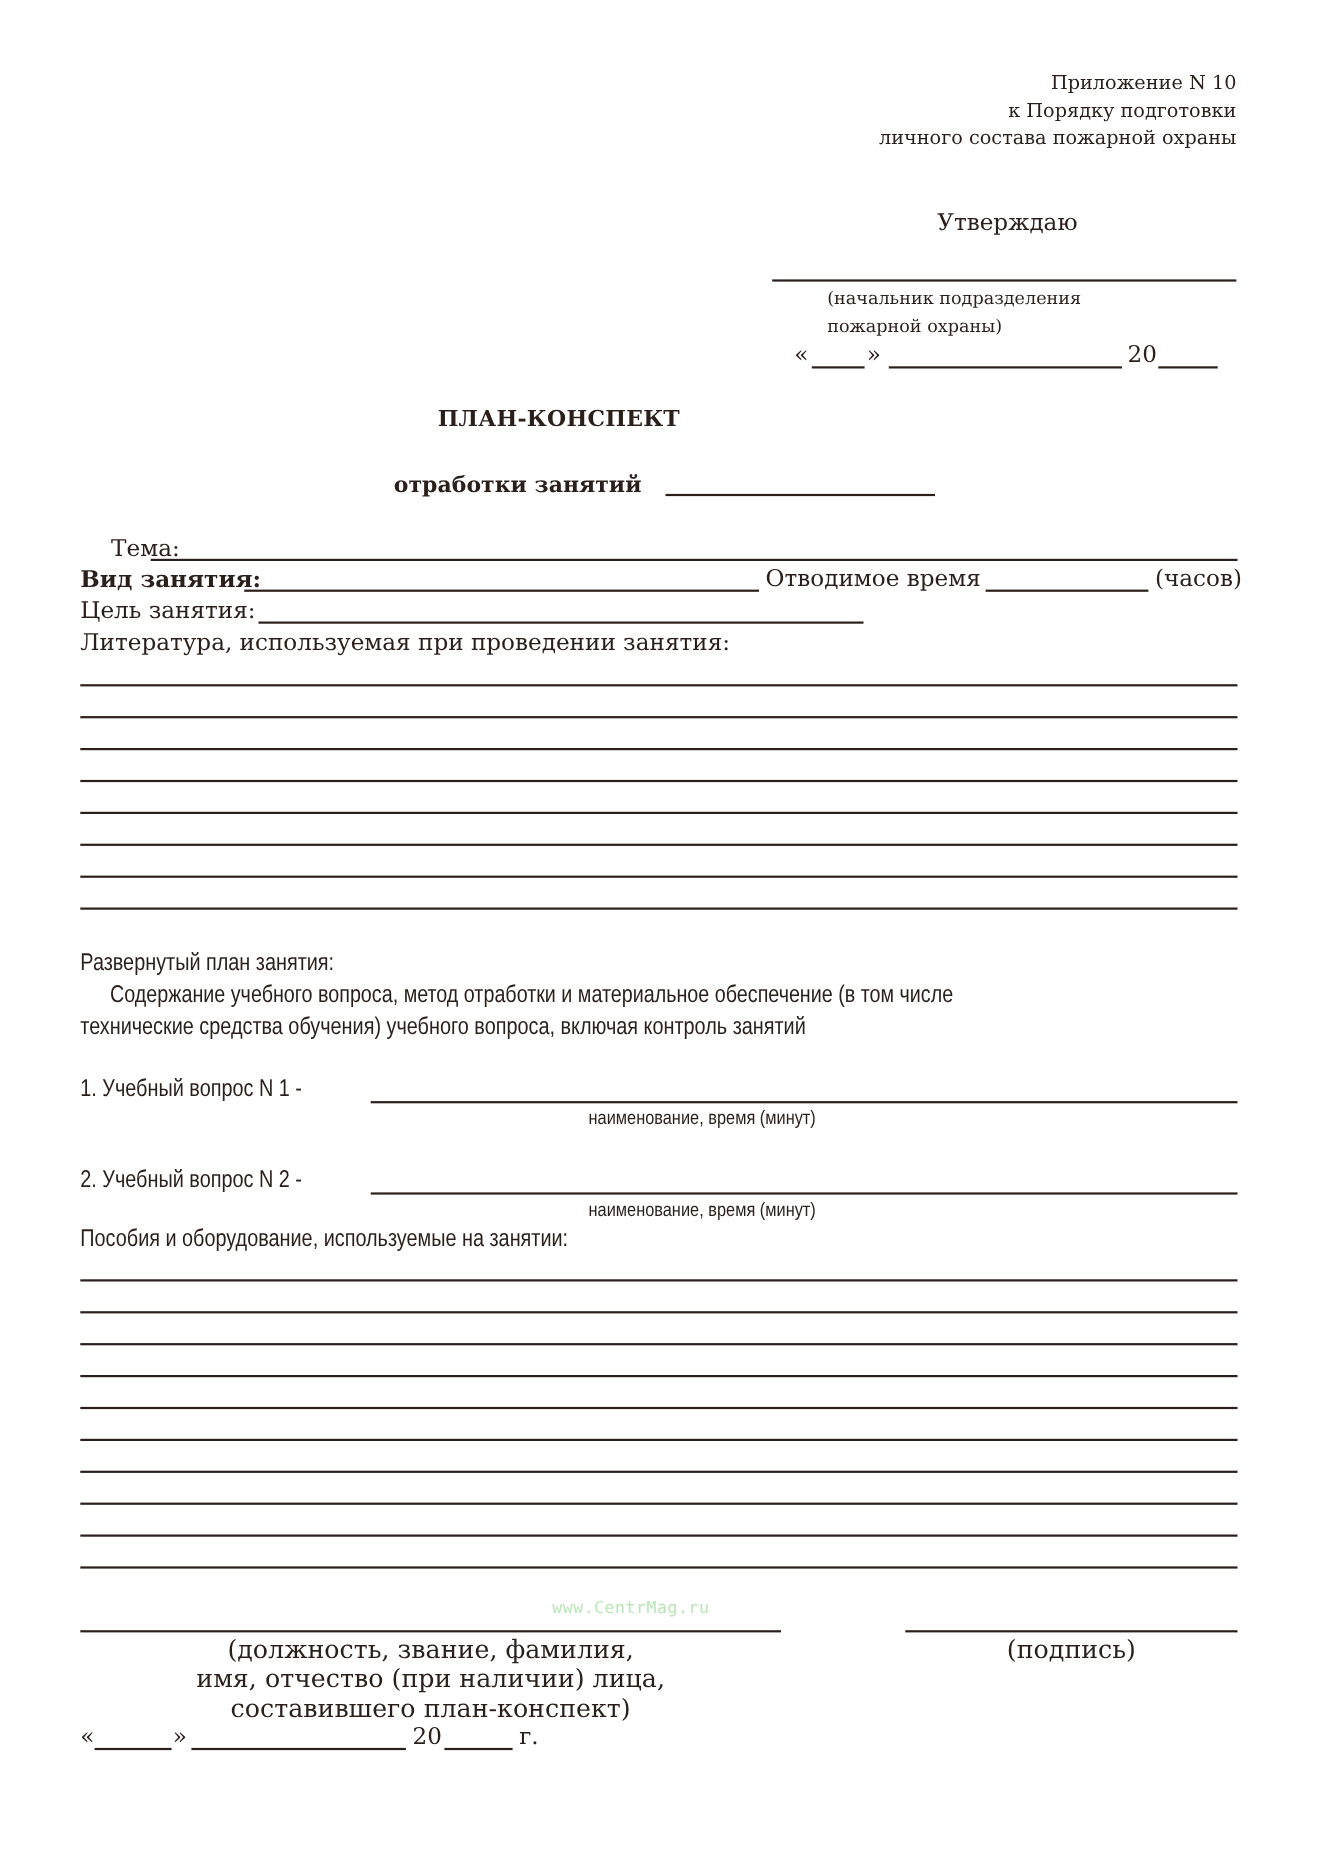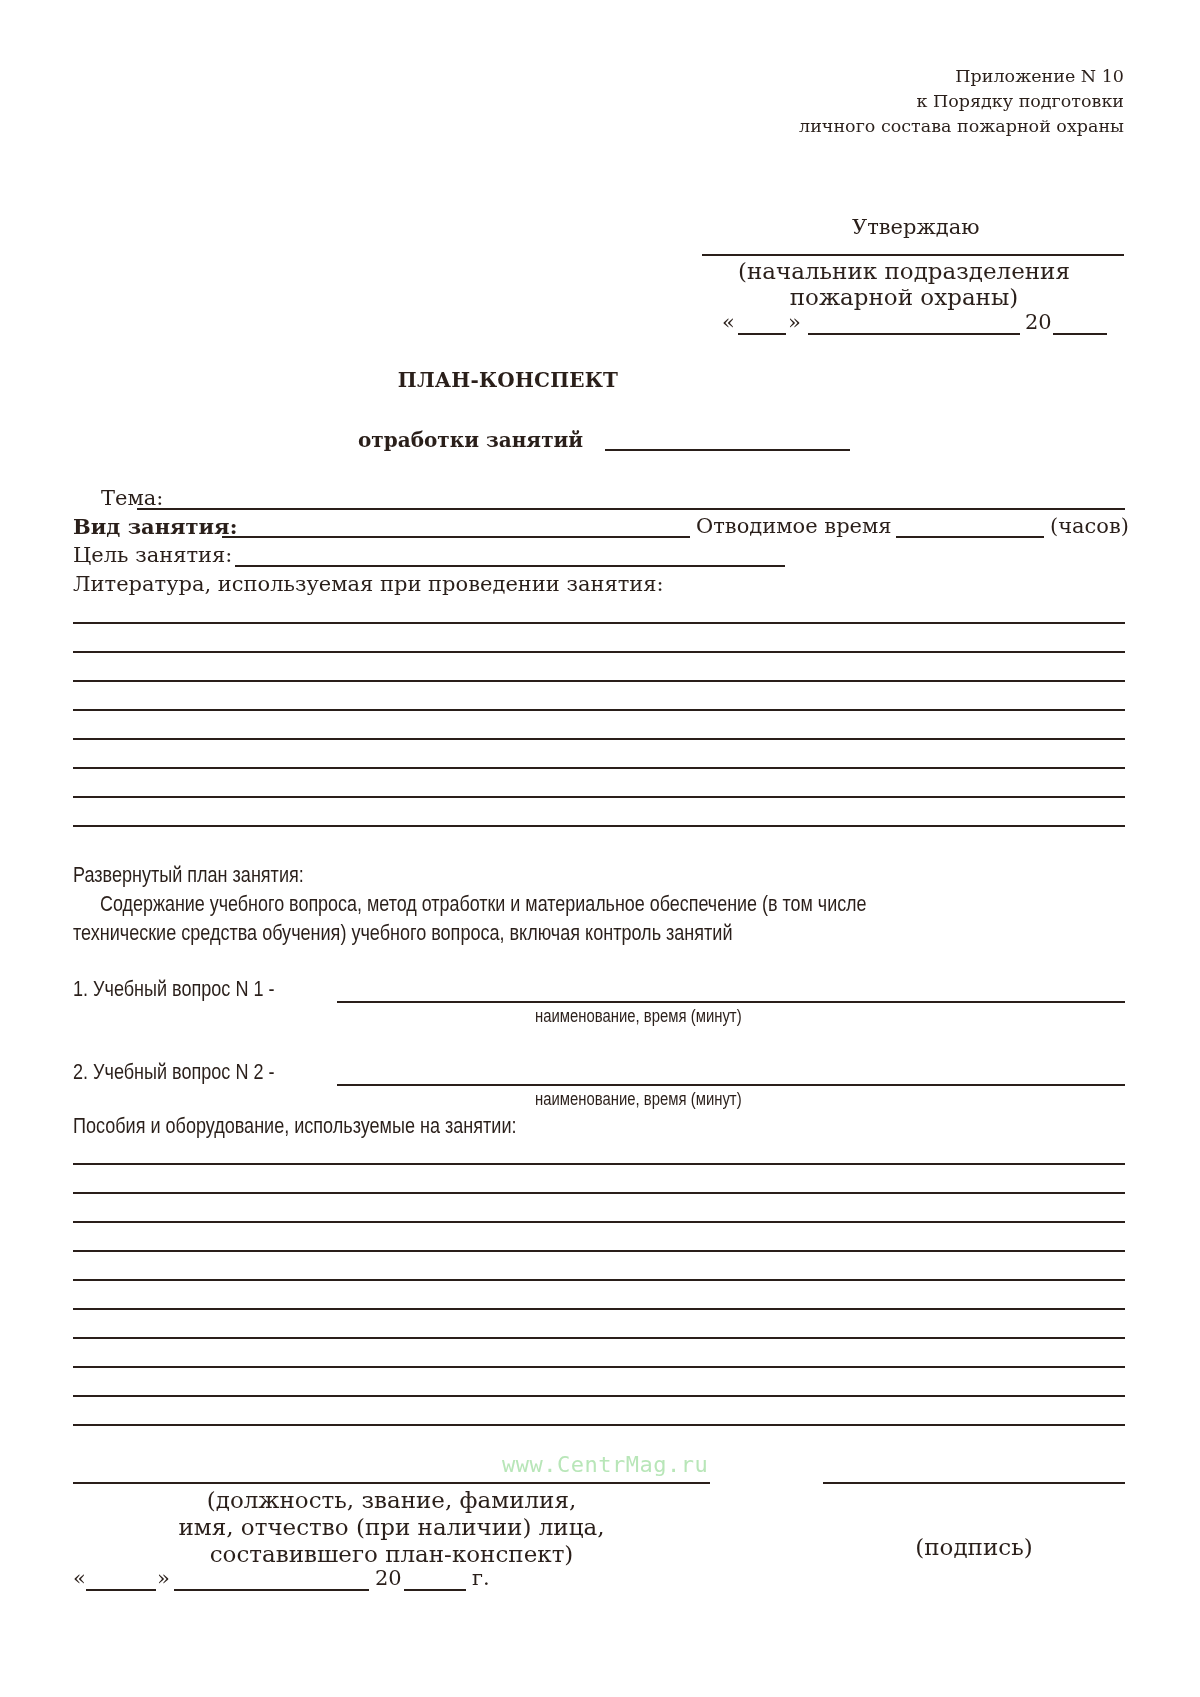--- a/index.html
+++ b/index.html
@@ -4,30 +4,30 @@
   <style>
     html, body { margin: 0; padding: 0; background: #ffffff; }
     body {
       width: 1200px; height: 1697px; position: relative; overflow: hidden;
       font-family: "DejaVu Serif", "Liberation Serif", serif;
       color: #2a1f1a;
     }
     .abs { position: absolute; white-space: nowrap; }
     .line { position: absolute; height: 2px; background: #2a1f1a; }
     .appx { right: 76px; font-size: 17.5px; line-height: 25px; text-align: right; }
-    .approve-title { left: 852px; top: 215px; font-size: 21px; }
-    .approve-sub { width: 400px; left: 704px; text-align: center; font-size: 23px; line-height: 26px; }
+    .approve-title { left: 852px; top: 190px; font-size: 21px; }
+    .approve-sub { width: 400px; left: 752px; text-align: left; font-size: 16px; line-height: 26px; }
     .date-row { font-size: 21px; }
     .title { left: 0; width: 1016px; text-align: center; top: 368px; font-size: 20px; font-weight: bold; letter-spacing: 0.2px; }
     .subtitle { left: 358px; top: 428px; font-size: 20px; font-weight: bold; }
     .field { font-size: 21px; left: 73px; }
     .body-text { font-family: "Liberation Sans", "DejaVu Sans", sans-serif; font-size: 22px; transform-origin: left top; transform: scaleX(0.82); }
     .small { font-family: "Liberation Sans", "DejaVu Sans", sans-serif; font-size: 17.5px; transform-origin: left top; transform: scaleX(0.85); }
     .caption { font-size: 23px; text-align: center; line-height: 27px; }
-    .watermark { left: 502px; top: 1452px; font-family: "DejaVu Sans Mono", "Liberation Mono", monospace; font-size: 22px; color: #b8e6b8; letter-spacing: 0.5px; }
+    .watermark { left: 502px; top: 1452px; font-family: "DejaVu Sans Mono", "Liberation Mono", monospace; font-size: 15px; color: #b8e6b8; letter-spacing: 0.5px; }
   </style>
 </head>
 <body>
 
 <div>
   <div class="abs appx" style="top:64px;">Приложение N 10</div>
   <div class="abs appx" style="top:89px;">к Порядку подготовки</div>
   <div class="abs appx" style="top:114px;">личного состава пожарной охраны</div>
 </div>
 
@@ -110,21 +110,21 @@
 
 <div class="abs watermark">www.CentrMag.ru</div>
 
 <div>
   <div class="line" style="left:73px; top:1482px; width:637px;"></div>
   <div class="abs caption" style="left:73px; width:637px; top:1487px;">(должность, звание, фамилия,</div>
   <div class="abs caption" style="left:73px; width:637px; top:1514px;">имя, отчество (при наличии) лица,</div>
   <div class="abs caption" style="left:73px; width:637px; top:1541px;text-align:center;">составившего план-конспект)</div>
 
   <div class="line" style="left:823px; top:1482px; width:302px;"></div>
-  <div class="abs caption" style="left:823px; width:302px; top:1534px;">(подпись)</div>
+  <div class="abs caption" style="left:823px; width:302px; top:1487px;">(подпись)</div>
 
   <div>
     <span class="abs date-row" style="left:73px; top:1566px;">«</span>
     <div class="line" style="left:86px; top:1589px; width:70px;"></div>
     <span class="abs date-row" style="left:157px; top:1566px;">»</span>
     <div class="line" style="left:174px; top:1589px; width:195px;"></div>
     <span class="abs date-row" style="left:375px; top:1566px;">20</span>
     <div class="line" style="left:404px; top:1589px; width:62px;"></div>
     <span class="abs date-row" style="left:472px; top:1566px;">г.</span>
   </div>

